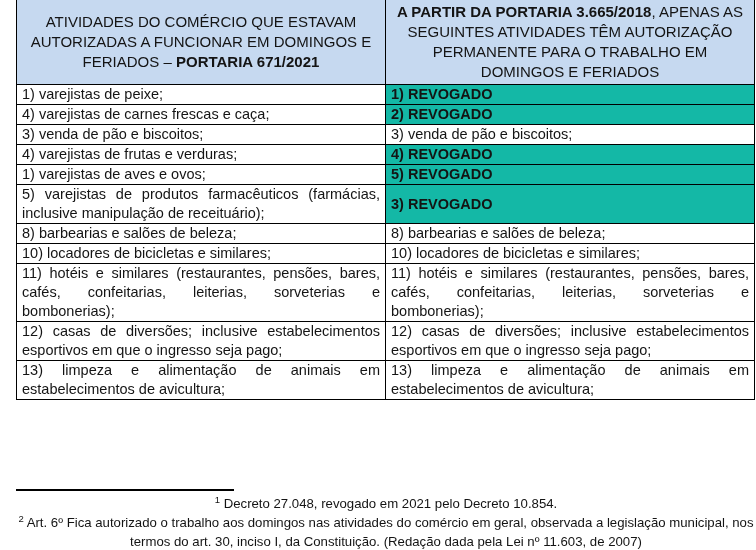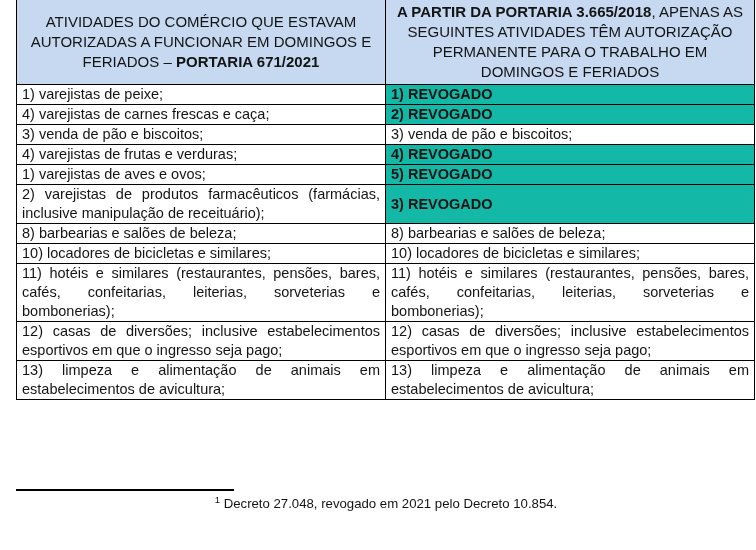--- a/index.html
+++ b/index.html
@@ -105,21 +105,21 @@
         </tr>
         <tr>
           <td class="cell">4) varejistas de frutas e verduras;</td>
           <td class="cell revoked">4) REVOGADO</td>
         </tr>
         <tr>
           <td class="cell">1) varejistas de aves e ovos;</td>
           <td class="cell revoked">5) REVOGADO</td>
         </tr>
         <tr>
-          <td class="cell">2) varejistas de produtos farmacêuticos (farmácias, inclusive manipulação de receituário);</td>
+          <td class="cell">5) varejistas de produtos farmacêuticos (farmácias, inclusive manipulação de receituário);</td>
           <td class="cell revoked">3) REVOGADO</td>
         </tr>
         <tr>
           <td class="cell">8) barbearias e salões de beleza;</td>
           <td class="cell">8) barbearias e salões de beleza;</td>
         </tr>
         <tr>
           <td class="cell">10) locadores de bicicletas e similares;</td>
           <td class="cell">10) locadores de bicicletas e similares;</td>
         </tr>
@@ -134,15 +134,16 @@
         <tr>
           <td class="cell">13) limpeza e alimentação de animais em estabelecimentos de avicultura;</td>
           <td class="cell">13) limpeza e alimentação de animais em estabelecimentos de avicultura;</td>
         </tr>
       </tbody>
   </table>
 
   <div class="footnotes">
     <div class="footnote-rule"></div>
     <p class="footnote"><sup>1</sup><span> Decreto 27.048, revogado em 2021 pelo Decreto 10.854.</span></p>
+    <p class="footnote"><sup>2</sup><span> Art. 6º  Fica autorizado o trabalho aos domingos nas atividades do comércio em geral, observada a legislação municipal, nos termos do art. 30, inciso I, da Constituição. (Redação dada pela Lei nº 11.603, de 2007)</span></p>
   </div>
 
 </div>
 
 </body></html>

